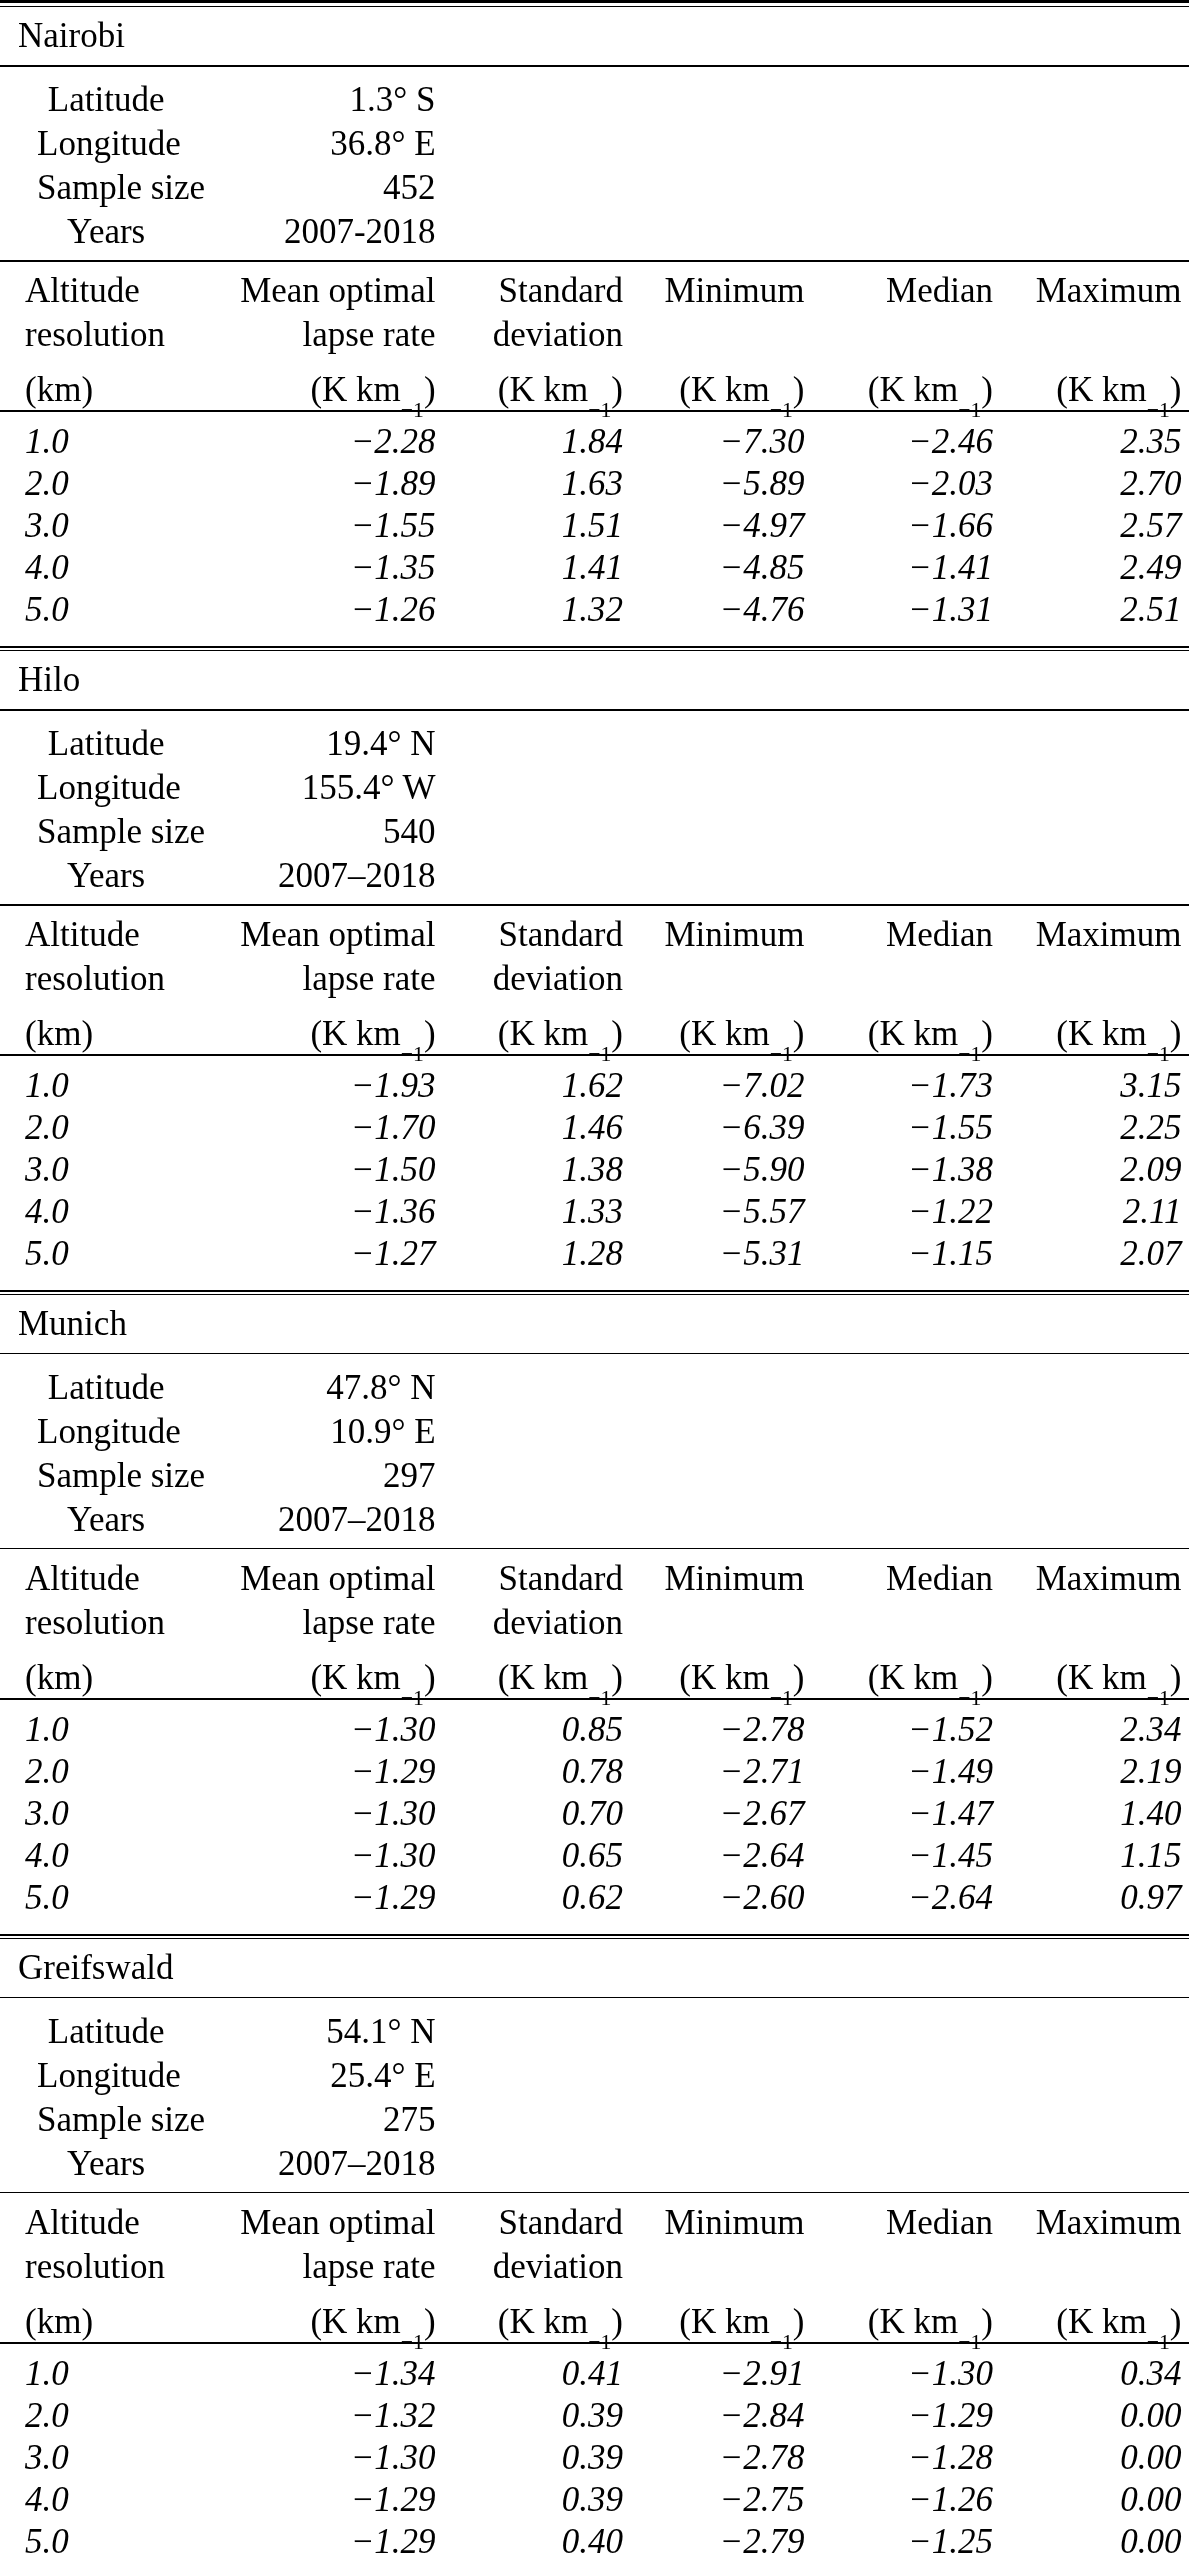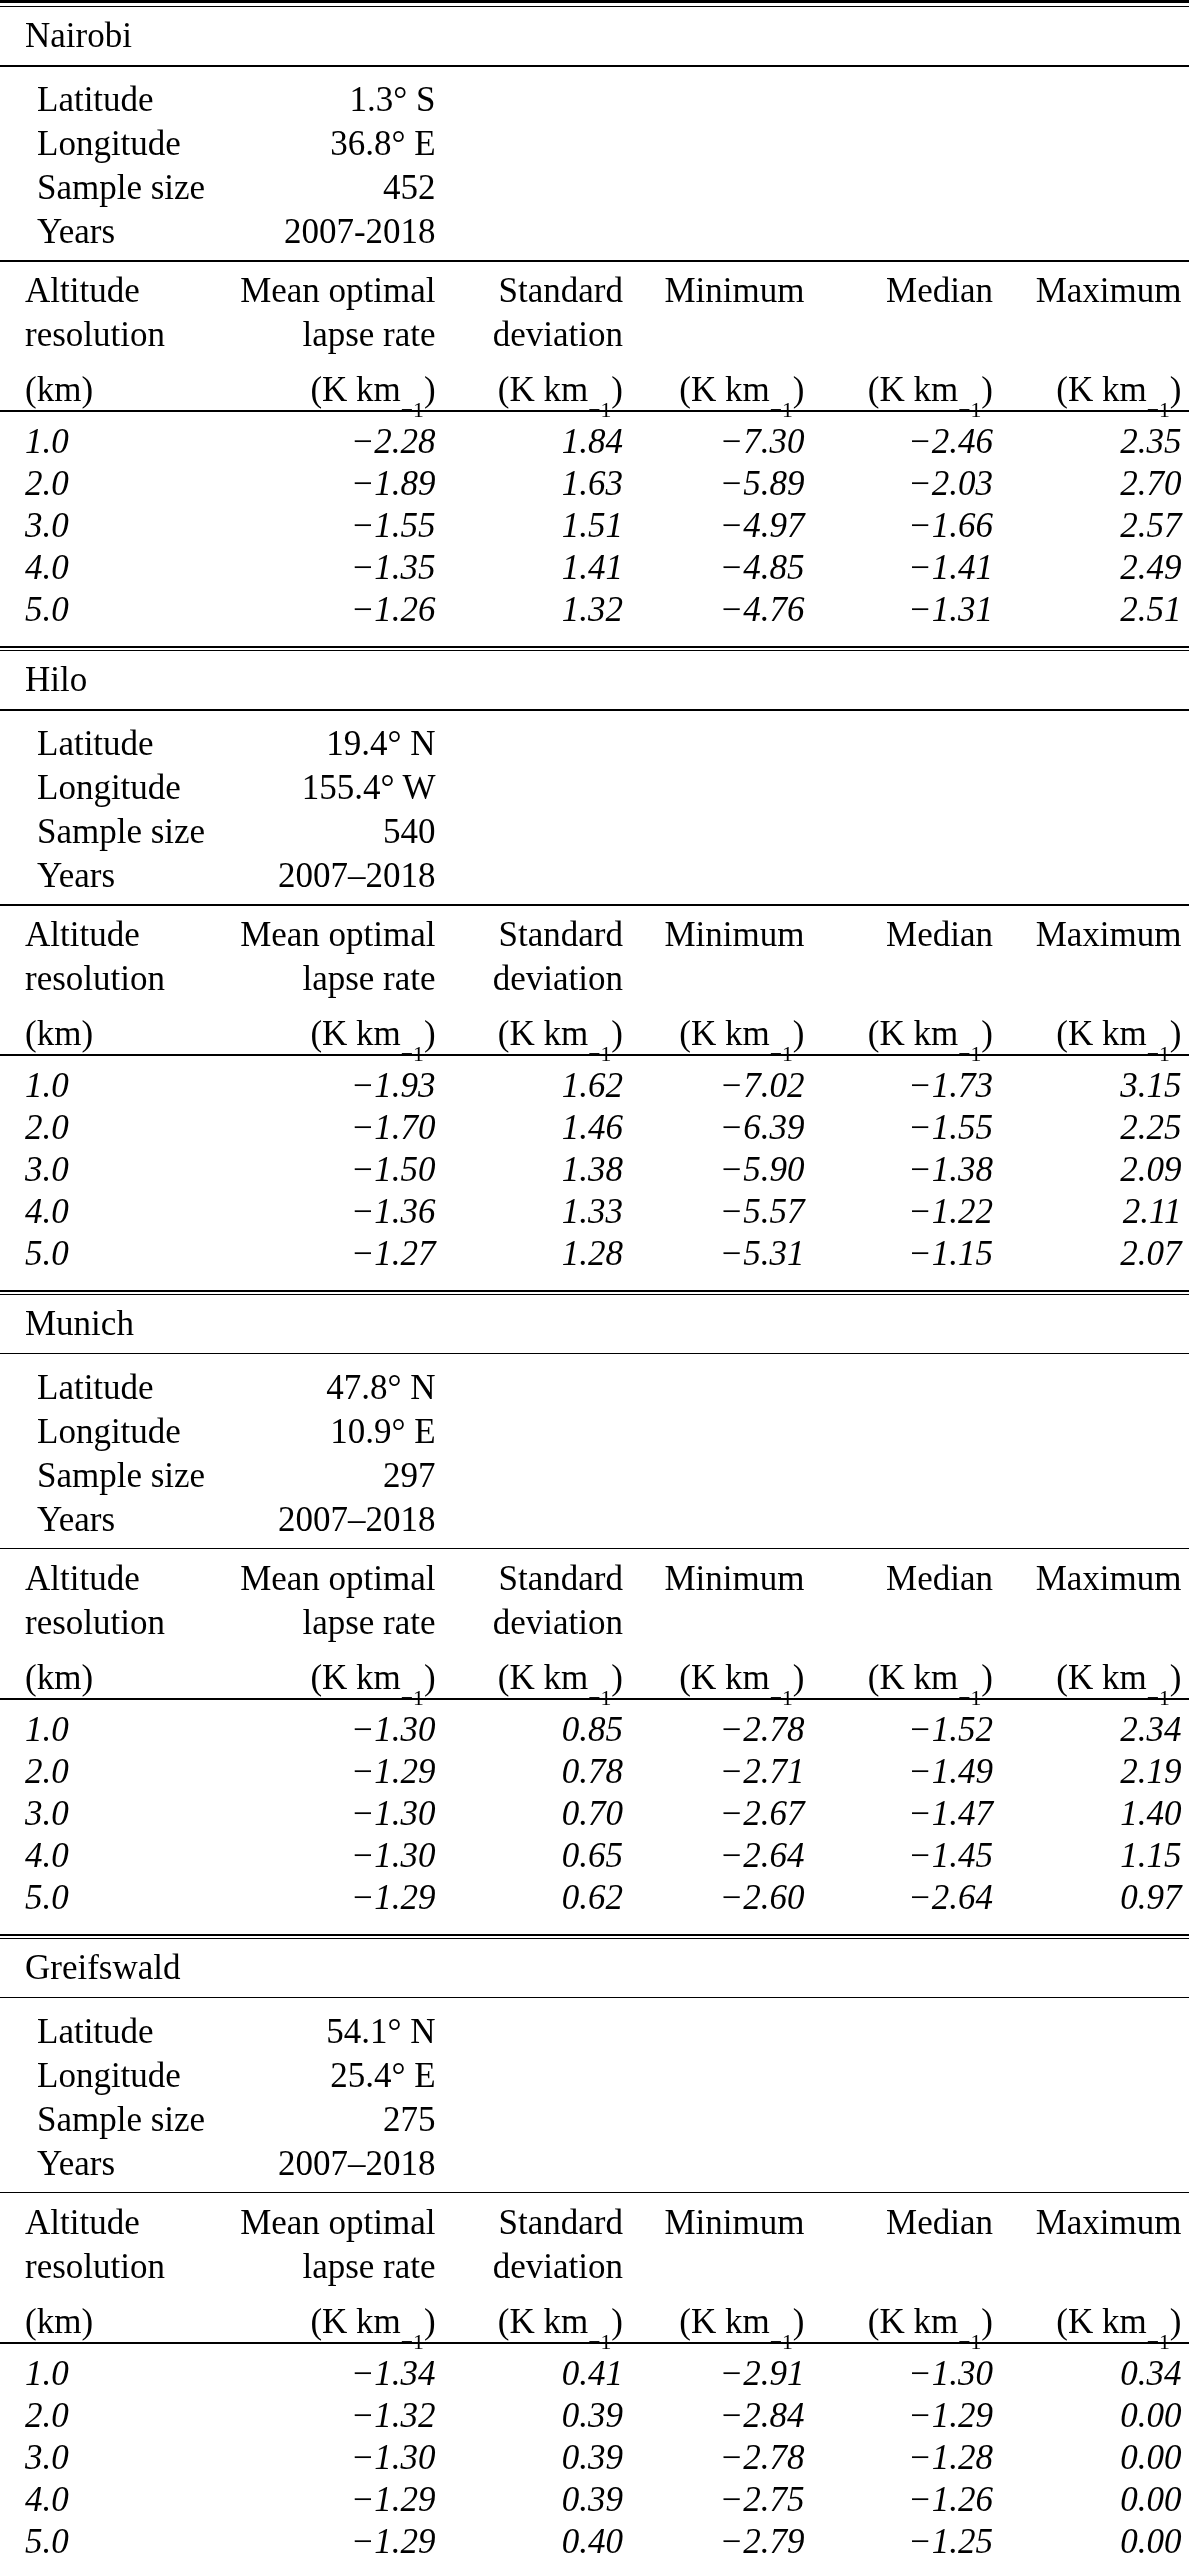--- a/index.html
+++ b/index.html
@@ -28,31 +28,31 @@
   .rule-single{ height:1.7px; background:var(--ink); }
 
   .rule-end .bar{ height:1.7px; background:var(--ink); }
   .rule-end .gap{ height:1.7px; }
   .rule-end .line{ height:1.2px; background:var(--ink); }
 
   
   .title-row{
     height: 58px;
     display:flex; align-items:center;
-    padding-left: 25px;
+    padding-left: 18px;
   }
 
   .meta-block{ padding: 11.5px 7.5px 5.8px 25px; }
   .meta-row{
     display:grid;
     grid-template-columns: 13% 22.5% 1fr;
     height: 44px;
     align-items: center;
   }
-  .meta-label{ text-align:left; white-space:nowrap;margin-left:12px; }
+  .meta-label{ text-align:center; white-space:nowrap;margin-left:12px; }
   .meta-value{ text-align:right; white-space:nowrap; }
 
   .hdr-block{ padding: 5.8px 7.5px 0 25px; }
   .hdr-grid{
     display:grid;
     grid-template-columns: 13% 22.5% 16.2% 15.7% 16.3% 16.3%;
   }
   .hdr-cell{ display:flex; flex-direction:column; }
   .hdr-line{ height:44px; display:flex; align-items:flex-end; justify-content:flex-end; white-space:nowrap; }
   .hdr-cell.left .hdr-line{ justify-content:flex-start; }

